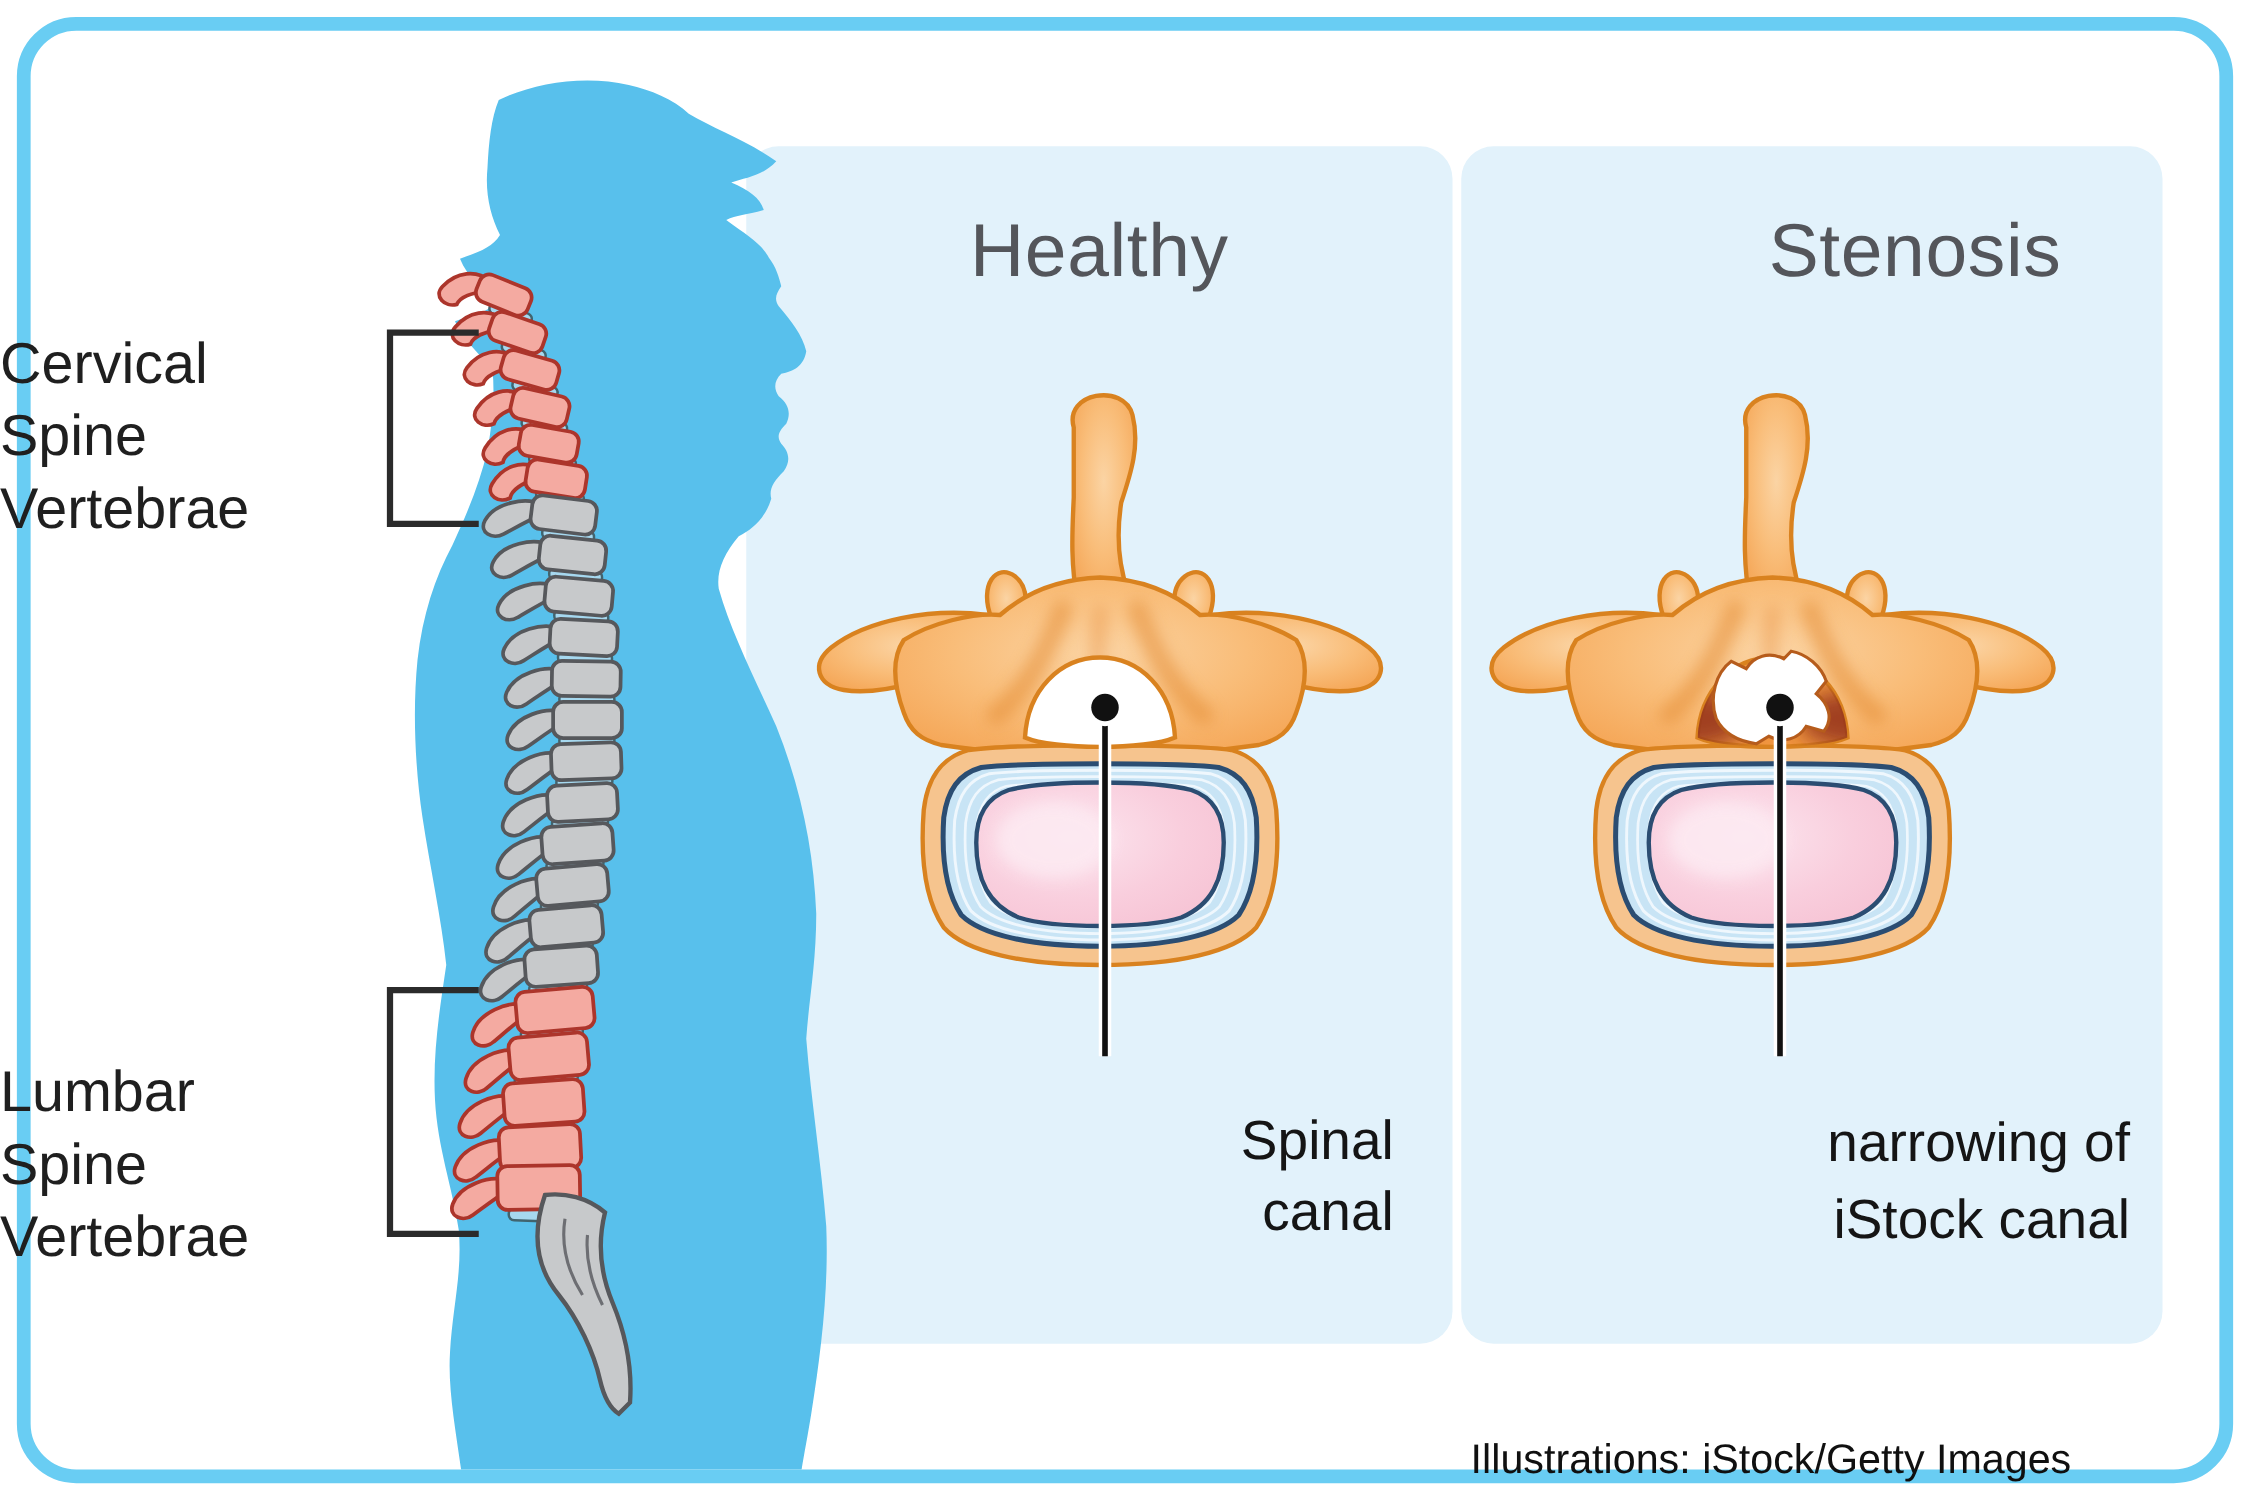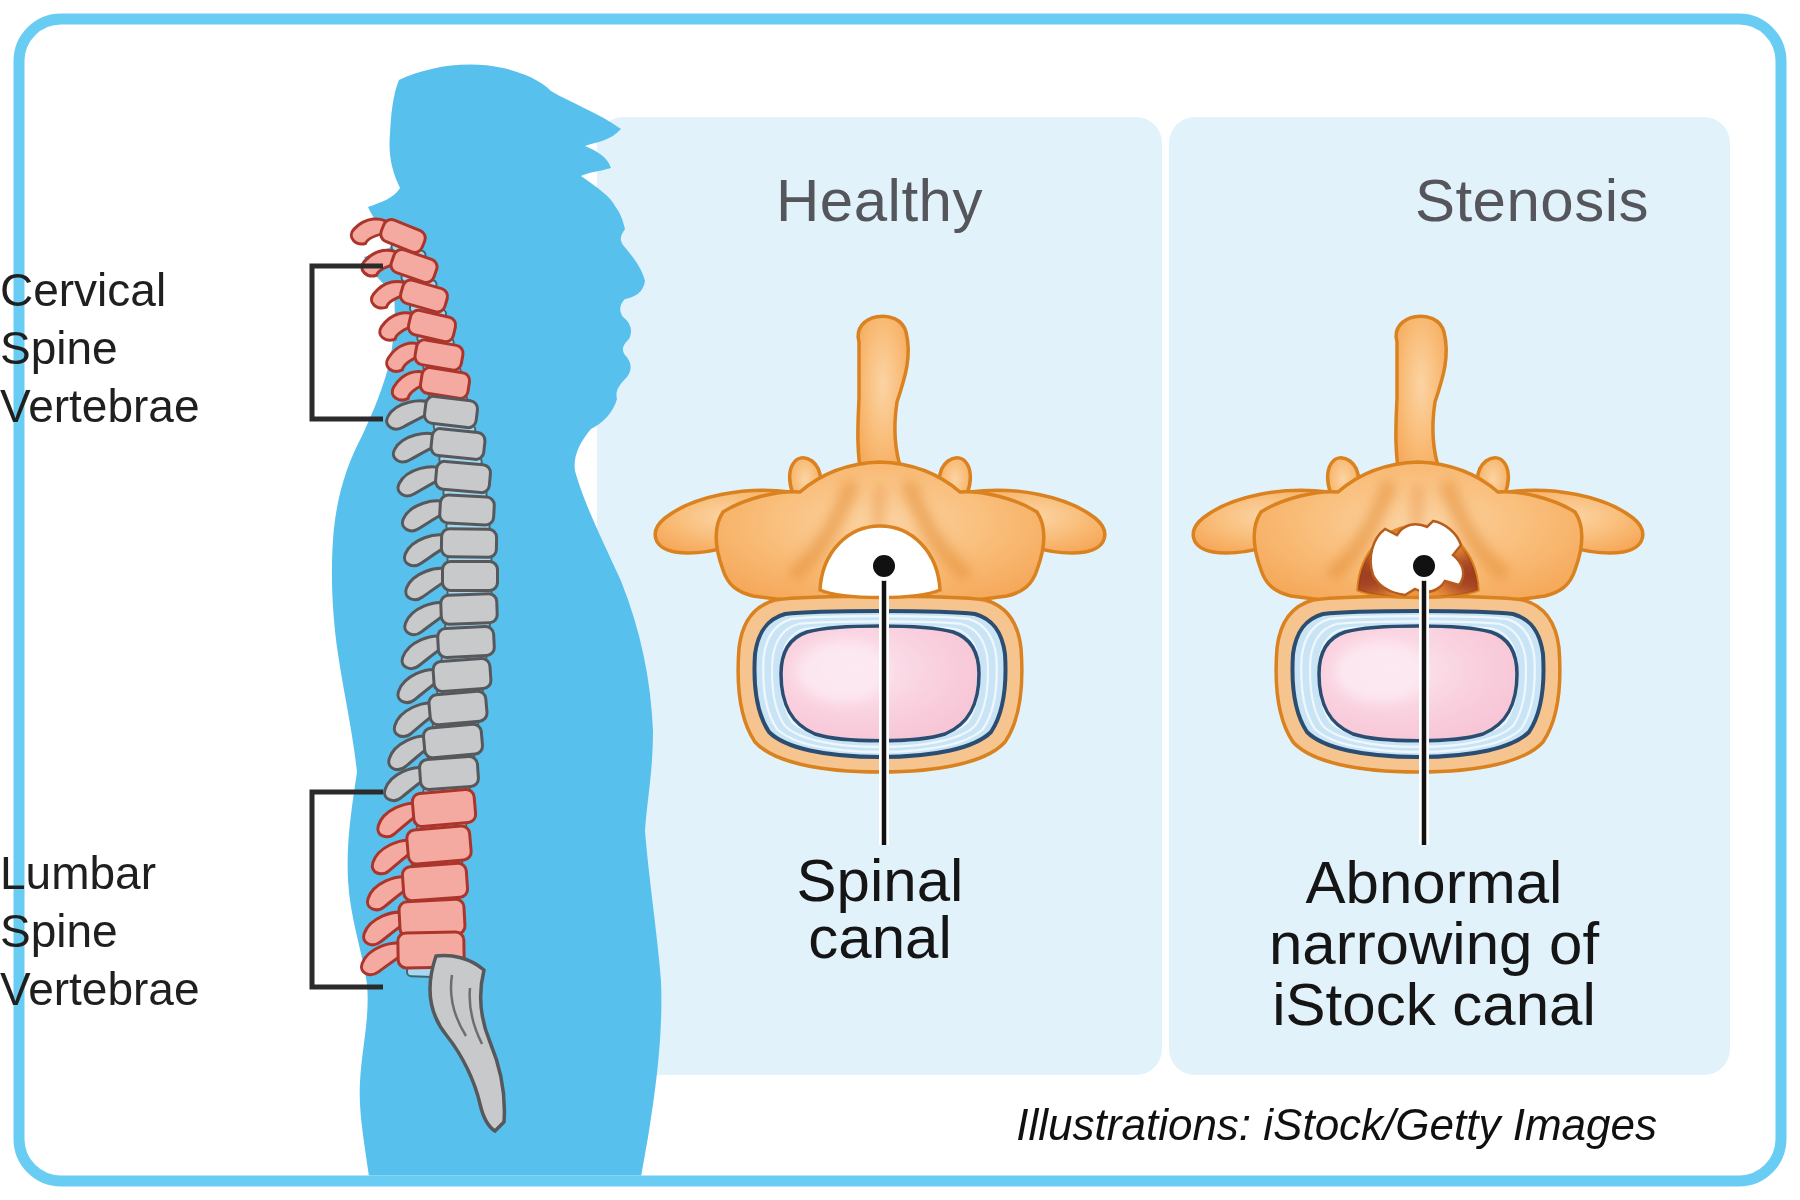--- a/index.html
+++ b/index.html
@@ -10,26 +10,26 @@
   .txt{position:absolute;color:#1a1a1a;}
   .side-label{
     width:300px;right:1500px;text-align:left;
     font-size:46px;line-height:58px;color:#1f1f1f;
   }
   .panel-title{
     position:absolute;top:166px;text-align:center;
     font-size:60px;font-weight:normal;color:#54565b;letter-spacing:0.5px;
   }
   .caption{
-    position:absolute;text-align:center;font-size:60px;color:#151515;
+    position:absolute;text-align:right;font-size:44px;color:#151515;margin-top:32px;
   }
   .caption.two{top:852px;line-height:57px;}
   .caption.three{top:852px;line-height:61px;}
   .attribution{
-    position:absolute;top:1100px;right:143px;font-size:44px;color:#101010;font-style:italic;
+    position:absolute;top:1148px;right:143px;font-size:33px;color:#101010;
   }
   svg{position:absolute;left:0;top:0;}
 </style>
 </head>
 <body>
 
 <div class="stage">
 
   <svg width="1800" height="1200" viewBox="0 0 1800 1200">
     <defs>
@@ -312,19 +312,18 @@
 
   <div class="panel-title" style="left:597px;width:565px;">Healthy</div>
   <div class="panel-title" style="left:1206px;width:652px;">Stenosis</div>
 
   <div class="caption two" style="left:645px;width:470px;">
     <div>Spinal</div>
     <div>canal</div>
   </div>
 
   <div class="caption three" style="left:1164px;width:540px;">
-    <div>Abnormal</div>
     <div>narrowing of</div>
     <div>iStock canal</div>
   </div>
 
   <div class="attribution">Illustrations: iStock/Getty Images</div>
 </div>
 
 </body></html>

